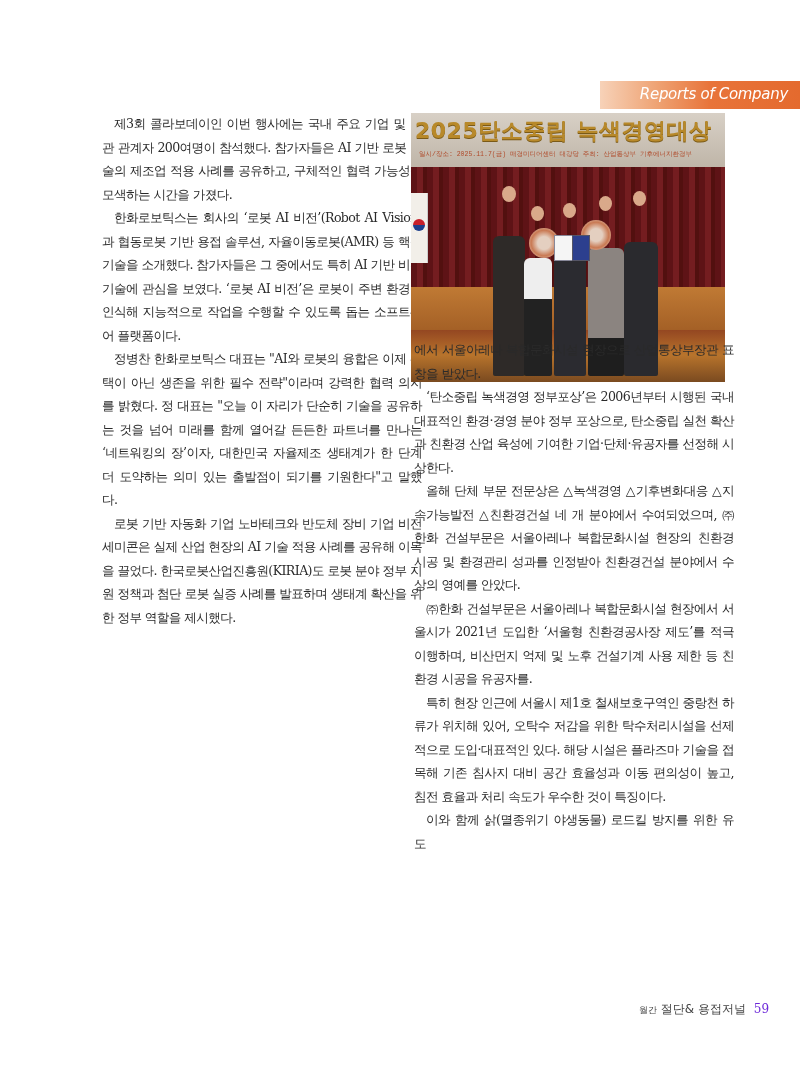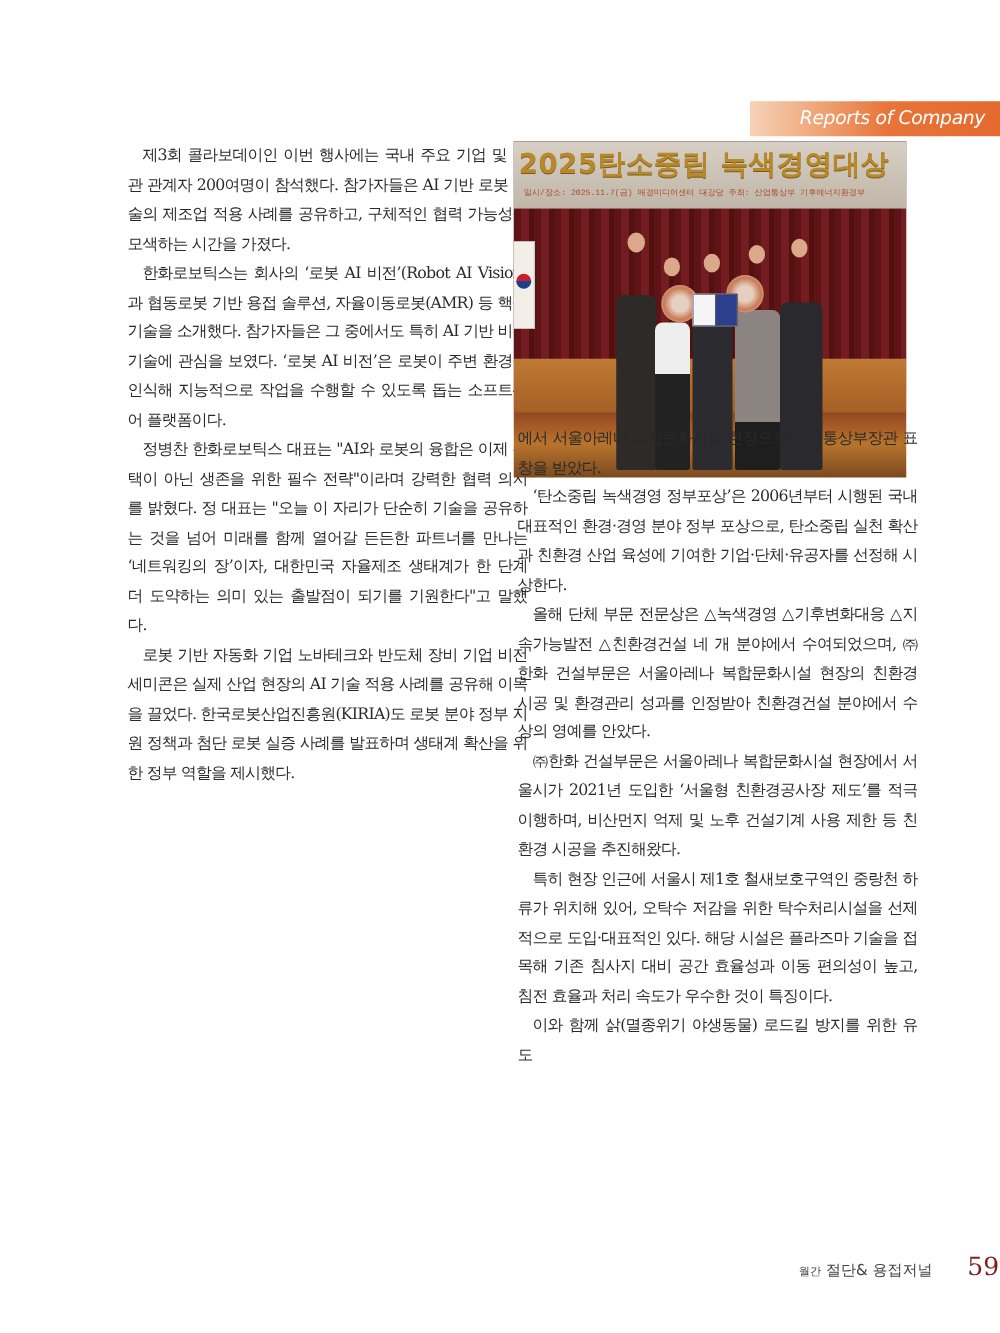--- a/index.html
+++ b/index.html
@@ -28,21 +28,21 @@
   .flag { position:absolute; left:0; top:80px; width:16px; height:70px; background:#f2efe9; border-right:1px solid #ccc; }
   .flag::after { content:""; position:absolute; left:2px; top:26px; width:12px; height:12px; border-radius:50%;
     background:linear-gradient(180deg,#c8202a 50%,#1d3f8c 50%); }
   .person { position:absolute; bottom:6px; border-radius:6px 6px 2px 2px; }
   .head { position:absolute; border-radius:50%; background:#d9a98a; }
   .cert { position:absolute; left:143px; top:60px; width:34px; height:24px; background:#f5f5f5; border:1px solid #889; }
   .cert2 { position:absolute; left:161px; top:60px; width:16px; height:24px; background:#2c3f8e; border:1px solid #556; }
   .bouquet { position:absolute; border-radius:50%; background:radial-gradient(circle,#e4cfc0 30%,#c97a54 60%,#e9e2d9 100%); }
   .footer { position:absolute; left:617px; top:1001px; font-family:"DejaVu Sans",sans-serif; font-size:12px; color:#444; white-space:nowrap; }
   .footer small { font-size:9px;margin-left:22px; }
-  .footer .pg { font-family:"DejaVu Serif",serif; font-size:20px; margin-left:24px; color:#7f1d1d; }
+  .footer .pg { font-family:"DejaVu Serif",serif; font-size:12px; margin-left:4px; color:#6d28d9; }
 </style>
 </head>
 <body>
 
 <div class="header-bar">
   <span>Reports of Company</span>
 </div>
 
 <div class="col col-left">
   <p>제3회 콜라보데이인 이번 행사에는 국내 주요 기업 및 기관 관계자 200여명이 참석했다. 참가자들은 AI 기반 로봇 기술의 제조업 적용 사례를 공유하고, 구체적인 협력 가능성을 모색하는 시간을 가졌다.</p>
@@ -73,21 +73,21 @@
   <div class="bouquet" style="left:118px;top:115px;width:30px;height:30px;"></div>
   <div class="bouquet" style="left:170px;top:107px;width:30px;height:30px;"></div>
   <div class="cert" style="top:122px;"></div>
   <div class="cert2" style="top:122px;"></div>
 </div>
 
 <div class="col col-right">
   <p style="text-indent:0">에서 서울아레나 복합문화시설 현장으로 산업통상부장관 표창을 받았다.</p>
   <p>‘탄소중립 녹색경영 정부포상’은 2006년부터 시행된 국내 대표적인 환경·경영 분야 정부 포상으로, 탄소중립 실천 확산과 친환경 산업 육성에 기여한 기업·단체·유공자를 선정해 시상한다.</p>
   <p>올해 단체 부문 전문상은 △녹색경영 △기후변화대응 △지속가능발전 △친환경건설 네 개 분야에서 수여되었으며, ㈜한화 건설부문은 서울아레나 복합문화시설 현장의 친환경 시공 및 환경관리 성과를 인정받아 친환경건설 분야에서 수상의 영예를 안았다.</p>
-  <p>㈜한화 건설부문은 서울아레나 복합문화시설 현장에서 서울시가 2021년 도입한 ‘서울형 친환경공사장 제도’를 적극 이행하며, 비산먼지 억제 및 노후 건설기계 사용 제한 등 친환경 시공을 추진해왔다.</p>
+  <p>㈜한화 건설부문은 서울아레나 복합문화시설 현장에서 서울시가 2021년 도입한 ‘서울형 친환경공사장 제도’를 적극 이행하며, 비산먼지 억제 및 노후 건설기계 사용 제한 등 친환경 시공을 유공자를.</p>
   <p>특히 현장 인근에 서울시 제1호 철새보호구역인 중랑천 하류가 위치해 있어, 오탁수 저감을 위한 탁수처리시설을 선제적으로 도입·대표적인 있다. 해당 시설은 플라즈마 기술을 접목해 기존 침사지 대비 공간 효율성과 이동 편의성이 높고, 침전 효율과 처리 속도가 우수한 것이 특징이다.</p>
   <p>이와 함께 삵(멸종위기 야생동물) 로드킬 방지를 위한 유도</p>
 </div>
 
 <div class="footer">
   <small>월간</small>
   <span>절단&amp; 용접저널</span>
   <span class="pg">59</span>
 </div>
 

